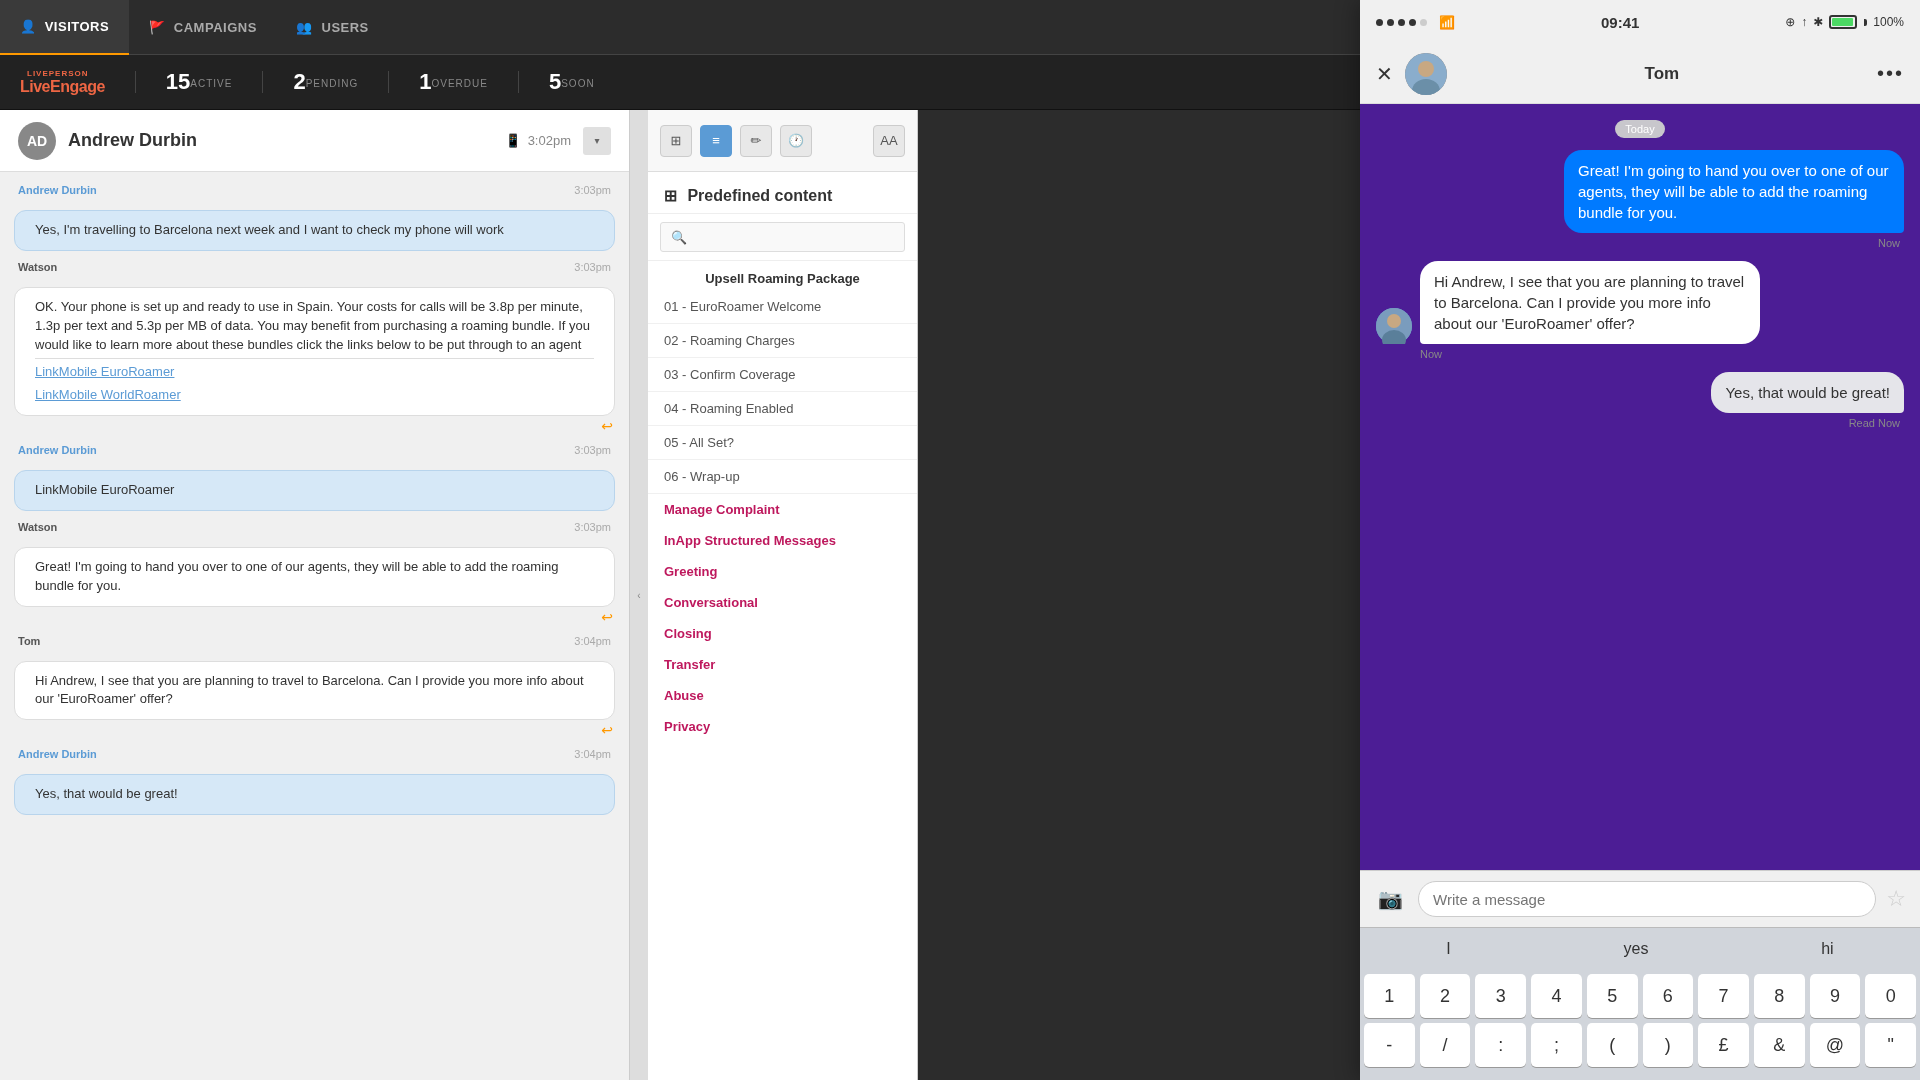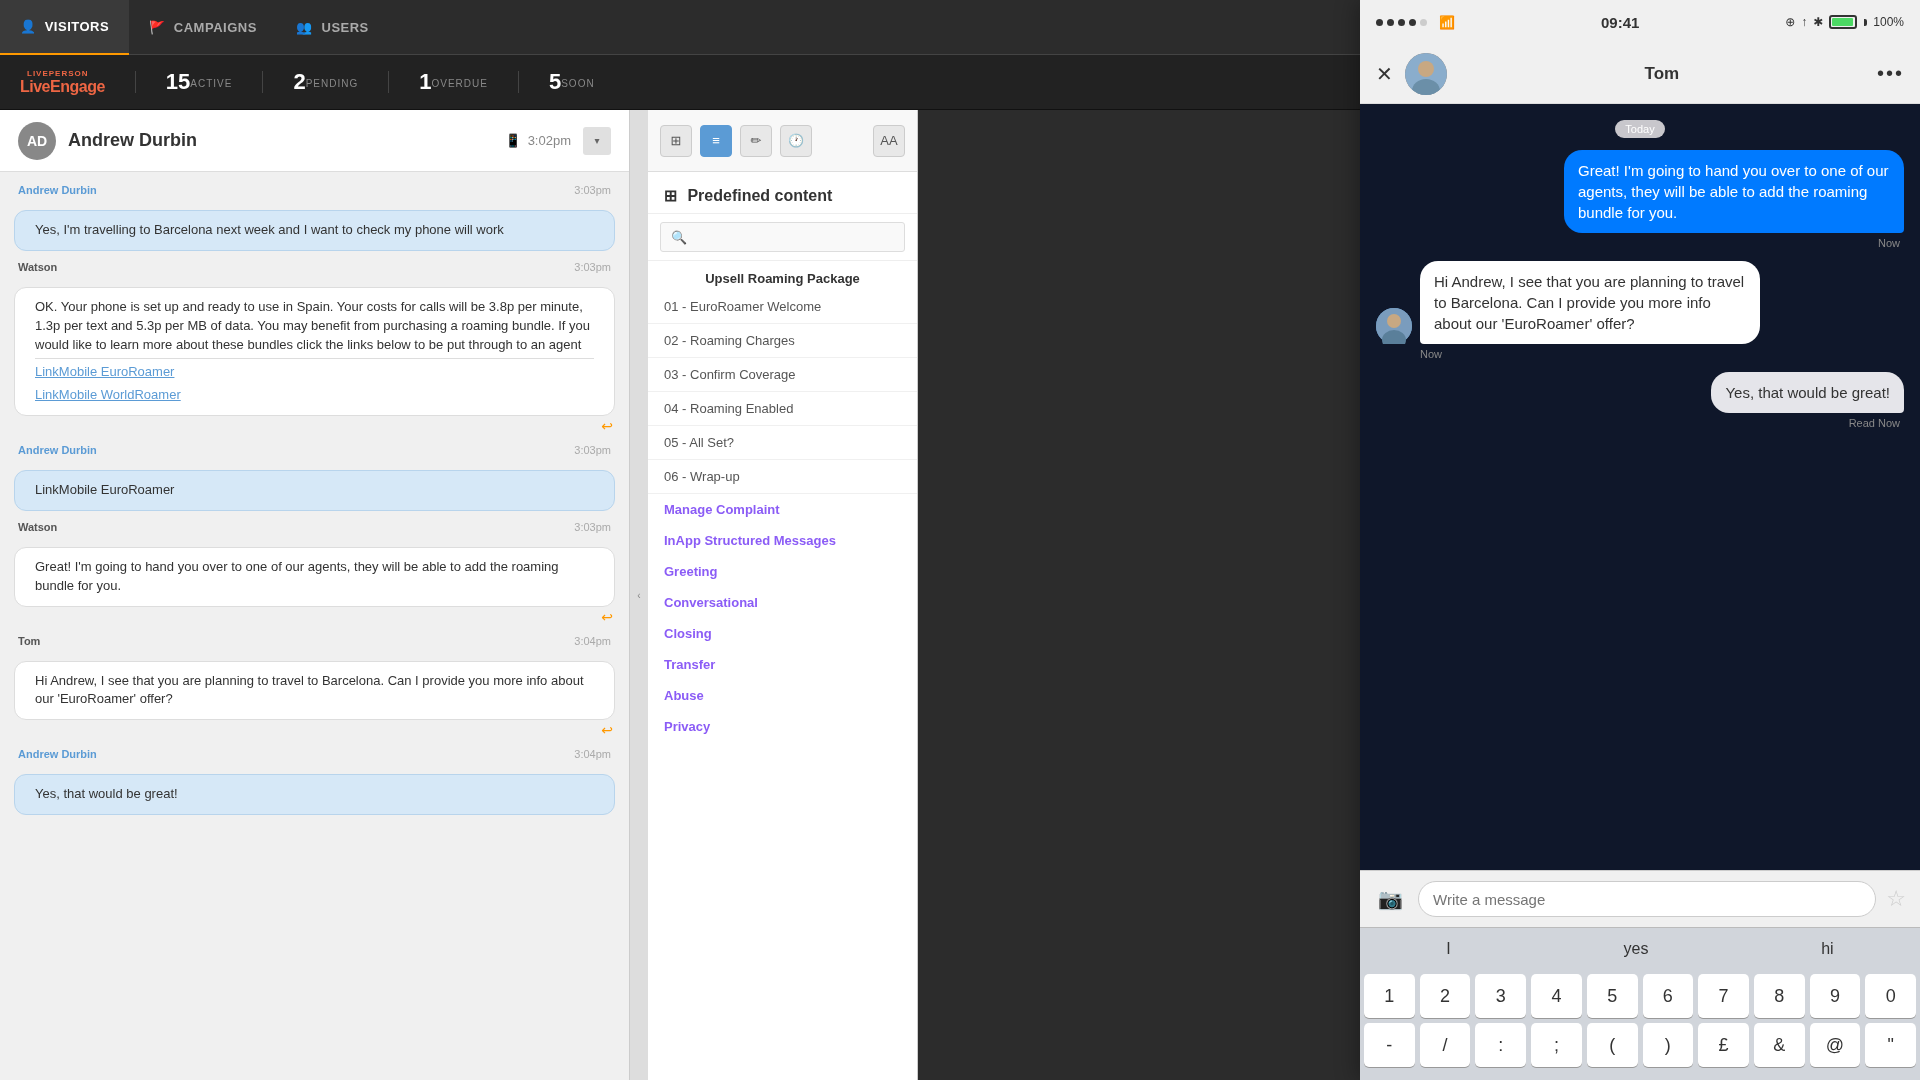--- a/index.html
+++ b/index.html
@@ -271,21 +271,21 @@
       padding: 9px 16px;
       font-size: 13px;
       color: #555;
       cursor: pointer;
       border-bottom: 1px solid #f0f0f0;
     }
     .section-header {
       padding: 8px 16px;
       font-size: 13px;
       font-weight: 600;
-      color: #8b5cf6;
+      color: #be185d;
       cursor: pointer;
     }
 
     
     .toggle-handle {
       width: 18px;
       background: #ddd;
       display: flex;
       align-items: center;
       justify-content: center;
@@ -358,21 +358,21 @@
       flex: 1;
       font-size: 17px;
       font-weight: 600;
       color: #333;
       text-align: center;
     }
     .mobile-more { font-size: 20px; color: #333; cursor: pointer; letter-spacing: 2px; }
 
     .mobile-chat {
       flex: 1;
-      background: #0f172a;
+      background: #4c1d95;
       overflow-y: auto;
       padding: 16px;
       display: flex;
       flex-direction: column;
       gap: 12px;
     }
     .mobile-date-label {
       text-align: center;
       background: #c8c7cc;
       color: #fff;

